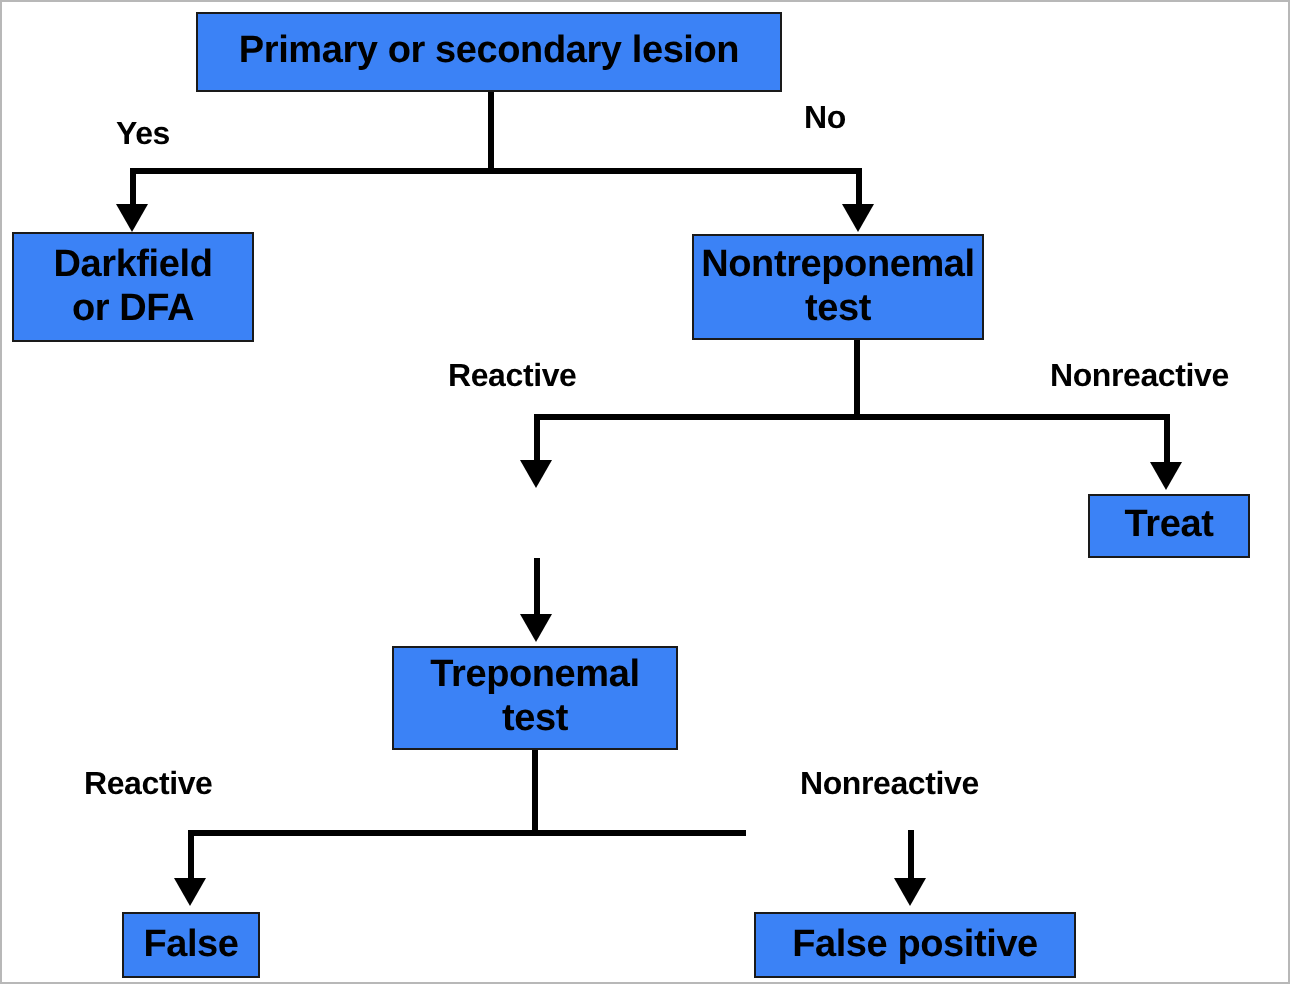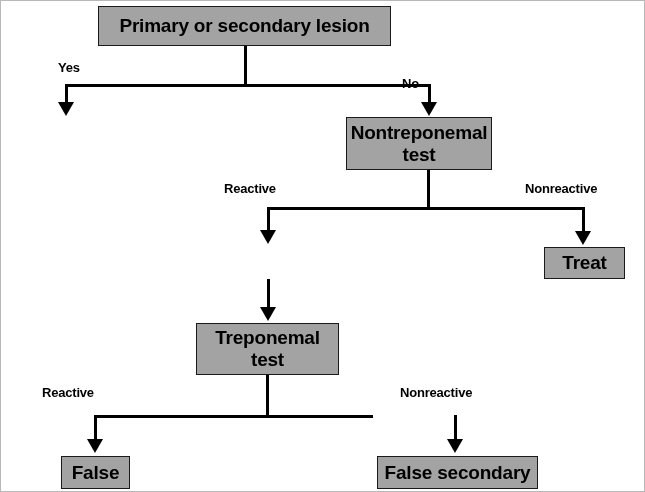--- a/index.html
+++ b/index.html
@@ -14,37 +14,37 @@
     background: #ffffff;
     border: 1px solid #b8b8b8;
     box-sizing: border-box;
     overflow: hidden;
     font-family: "Liberation Sans", sans-serif;
   }
   .node {
     position: absolute;
     box-sizing: border-box;
     border: 1px solid #1a1a1a;
-    background: #a3a3a3;
+    background: #3b82f6;
     color: #000000;
     font-weight: bold;
     font-size: 19px;
     line-height: 22px;
     display: flex;
     align-items: center;
     justify-content: center;
     text-align: center;
     white-space: pre-line;
     letter-spacing: -0.2px;
   }
   .edge-label {
     position: absolute;
     color: #000000;
     font-weight: bold;
-    font-size: 13px;
+    font-size: 16px;
     line-height: 21px;
     white-space: nowrap;
     letter-spacing: -0.2px;
   }
   .vline {
     position: absolute;
     background: #000000;
     width: 3px;
   }
   .hline {
@@ -85,37 +85,39 @@
 
   <div class="vline" style="left:265px; top:374px; height:41px;"></div>
   <div class="hline" style="left:93px; top:414px; width:279px;"></div>
   <div class="vline" style="left:93px; top:414px; height:24px;"></div>
   <div class="arrowhead" style="left:86px; top:438px;"></div>
   <div class="vline" style="left:453px; top:414px; height:24px;"></div>
   <div class="arrowhead" style="left:446px; top:438px;"></div>
 
   <div class="node" style="left:97px; top:5px; width:293px; height:40px;">Primary or secondary lesion</div>
 
+  <div class="node" style="left:5px; top:115px; width:121px; height:55px;">Darkfield
+or DFA</div>
 
   <div class="node" style="left:345px; top:116px; width:146px; height:53px;">Nontreponemal
 test</div>
 
 
   <div class="node" style="left:543px; top:246px; width:81px; height:32px;">Treat</div>
 
   <div class="node" style="left:195px; top:322px; width:143px; height:52px;">Treponemal
 test</div>
 
   <div class="node" style="left:60px; top:455px; width:69px; height:33px;">False</div>
 
-  <div class="node" style="left:376px; top:455px; width:161px; height:33px;">False secondary</div>
+  <div class="node" style="left:376px; top:455px; width:161px; height:33px;">False positive</div>
 
   <div class="edge-label" style="left:57px; top:56px;">Yes</div>
 
-  <div class="edge-label" style="left:401px; top:72px;">No</div>
+  <div class="edge-label" style="left:401px; top:48px;">No</div>
 
   <div class="edge-label" style="left:223px; top:177px;">Reactive</div>
 
   <div class="edge-label" style="left:524px; top:177px;">Nonreactive</div>
 
   <div class="edge-label" style="left:41px; top:381px;">Reactive</div>
 
   <div class="edge-label" style="left:399px; top:381px;">Nonreactive</div>
 
 </div>

